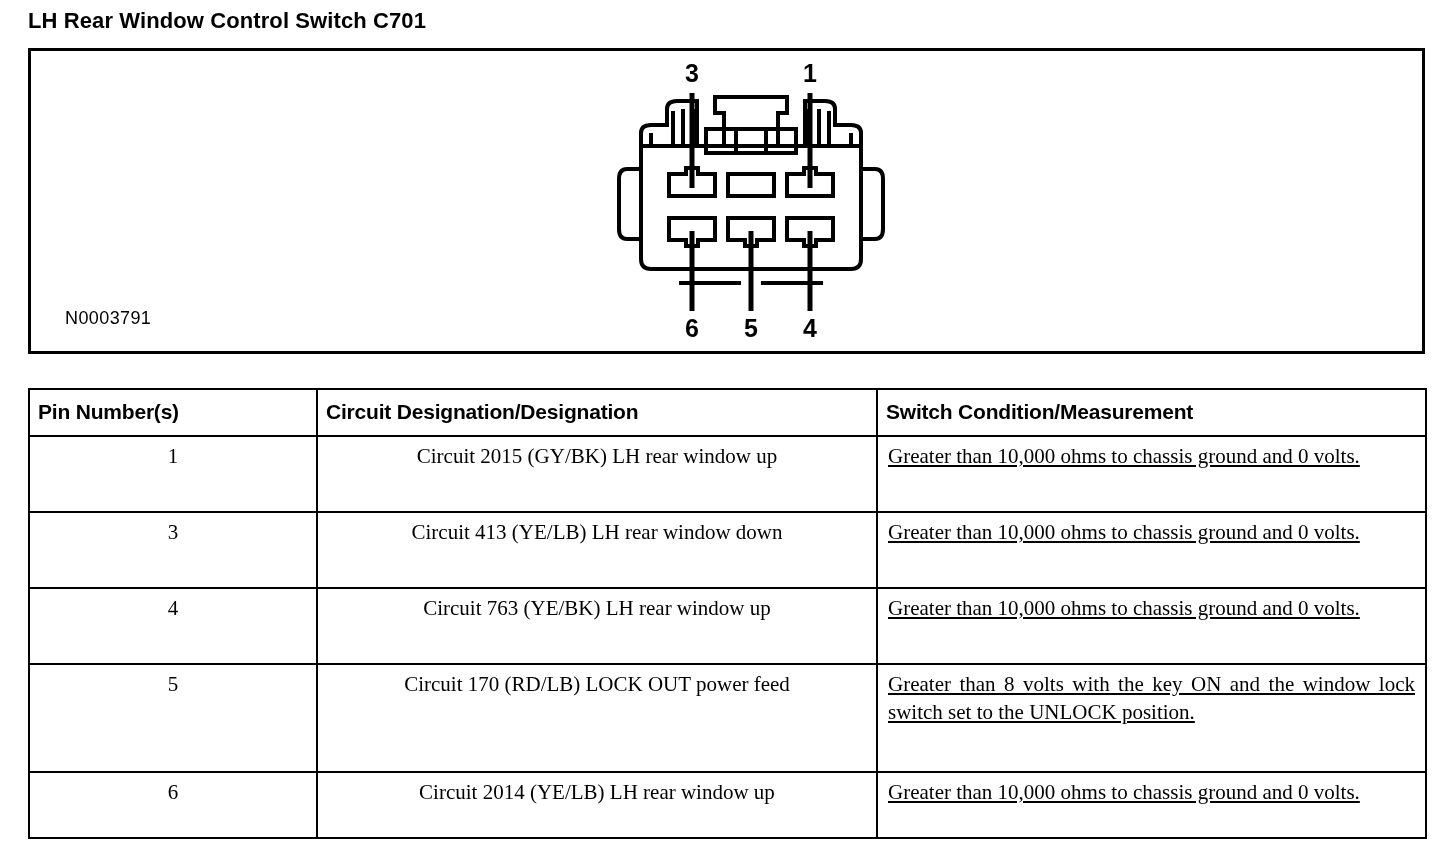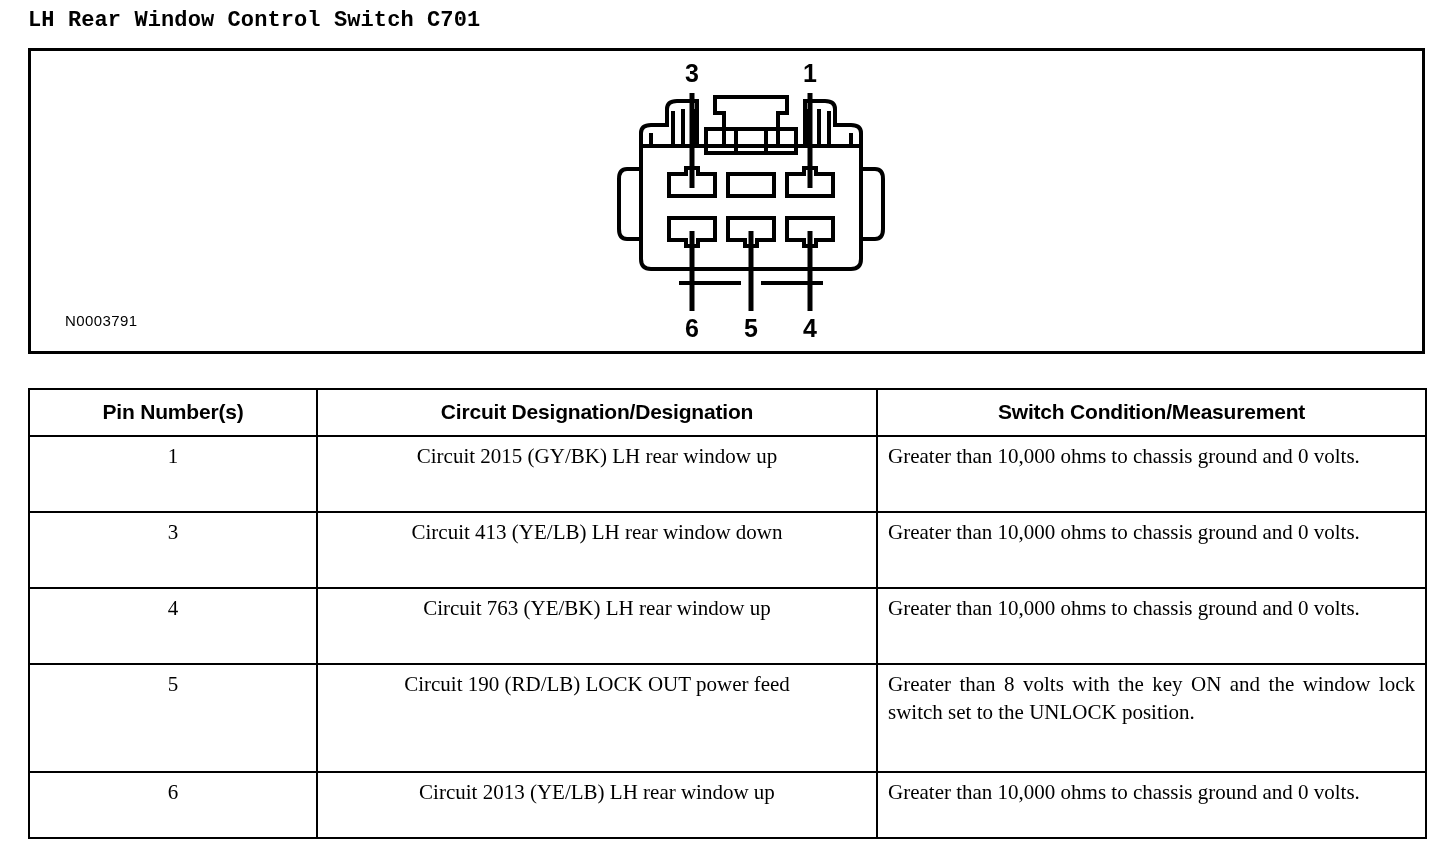--- a/index.html
+++ b/index.html
@@ -14,21 +14,21 @@
     color: #000000;
     overflow: hidden;
     position: relative;
   }
 
   
   #page-title {
     position: absolute;
     left: 28px;
     top: 8px;
-    font-family: Liberation Mono, monospace;
+    font-family: Liberation Sans, sans-serif;
     font-weight: bold;
     font-size: 22px;
     letter-spacing: 0.1px;
     white-space: nowrap;
   }
 
   
   #diagram-frame {
     position: absolute;
     left: 28px;
@@ -38,21 +38,21 @@
     border: 3px solid #000;
     box-sizing: border-box;
     background: #fff;
   }
 
   #diagram-caption {
     position: absolute;
     left: 34px;
     bottom: 22px;
     font-family: "Liberation Sans", "DejaVu Sans", sans-serif;
-    font-size: 15px;
+    font-size: 18px;
     letter-spacing: 0.4px;
   }
 
   
   #connector {
     position: absolute;
     left: 580px;
     top: 10px;
     width: 280px;
     height: 286px;
@@ -86,40 +86,41 @@
   #pin-table th, #pin-table td {
     border: 2px solid #000;
     vertical-align: top;
     padding: 6px 10px 8px 10px;
     box-sizing: border-box;
   }
   #pin-table thead th {
     font-family: "Liberation Sans", "DejaVu Sans", sans-serif;
     font-weight: bold;
     font-size: 21px;
-    text-align: center;
+    text-align: left;
     padding: 10px 8px 11px 8px;
     vertical-align: middle;
     letter-spacing: -0.2px;
   }
   #pin-table tbody td {
     font-family: "Liberation Serif", "DejaVu Serif", serif;
     font-size: 21px;
     line-height: 1.32;
   }
   td.cell-pin {
     text-align: center;
   }
   td.cell-desc {
     text-align: center;
   }
   td.cell-meas {
     text-align: justify;
     text-align-last: left;
     hyphens: none;
+    text-decoration: underline;
   }
   tr.row-tall td { height: 76px; }
   tr.row-xtall td { height: 108px; }
   tr.row-last td { height: 66px; }
 </style>
 </head>
 <body>
 
 <div id="page-title">LH Rear Window Control Switch C701</div>
 
@@ -214,22 +215,22 @@
       <td class="cell-desc">Circuit 413 (YE/LB) LH rear window down</td>
       <td class="cell-meas">Greater than 10,000 ohms to chassis ground and 0 volts.</td>
     </tr>
     <tr class="row-tall">
       <td class="cell-pin">4</td>
       <td class="cell-desc">Circuit 763 (YE/BK) LH rear window up</td>
       <td class="cell-meas">Greater than 10,000 ohms to chassis ground and 0 volts.</td>
     </tr>
     <tr class="row-xtall">
       <td class="cell-pin">5</td>
-      <td class="cell-desc">Circuit 190 (RD/LB) LOCK OUT power feed</td>
+      <td class="cell-desc">Circuit 170 (RD/LB) LOCK OUT power feed</td>
       <td class="cell-meas">Greater than 8 volts with the key ON and the window lock switch set to the UNLOCK position.</td>
     </tr>
     <tr class="row-last">
       <td class="cell-pin">6</td>
-      <td class="cell-desc">Circuit 2013 (YE/LB) LH rear window up</td>
+      <td class="cell-desc">Circuit 2014 (YE/LB) LH rear window up</td>
       <td class="cell-meas">Greater than 10,000 ohms to chassis ground and 0 volts.</td>
     </tr>
   </tbody>
 </table>
 
 </body></html>

